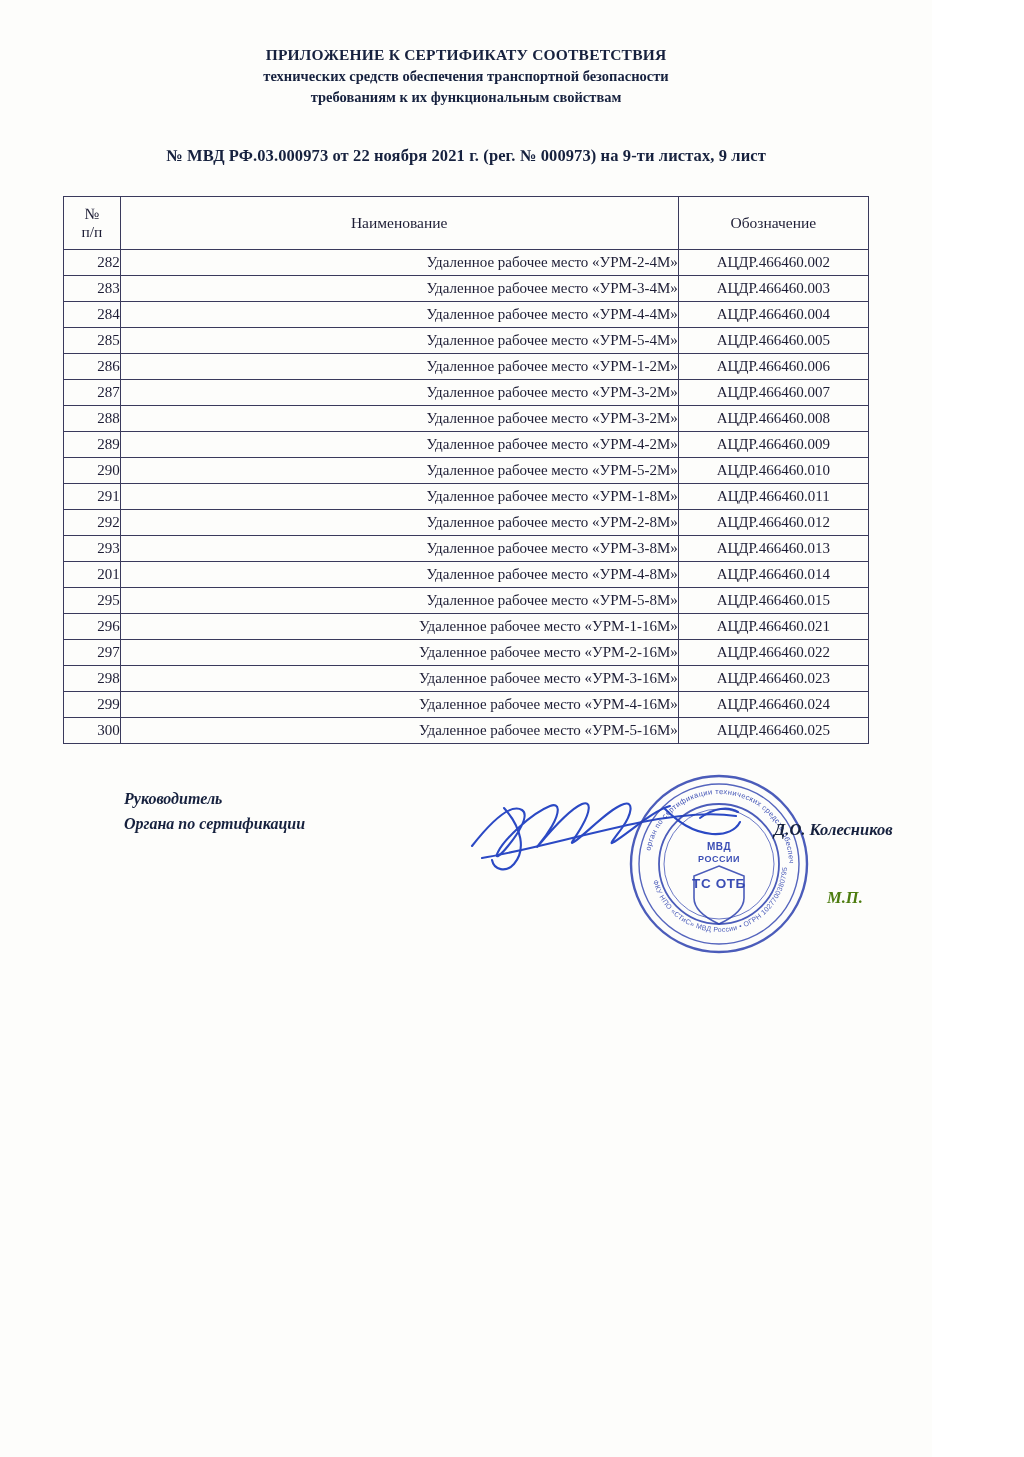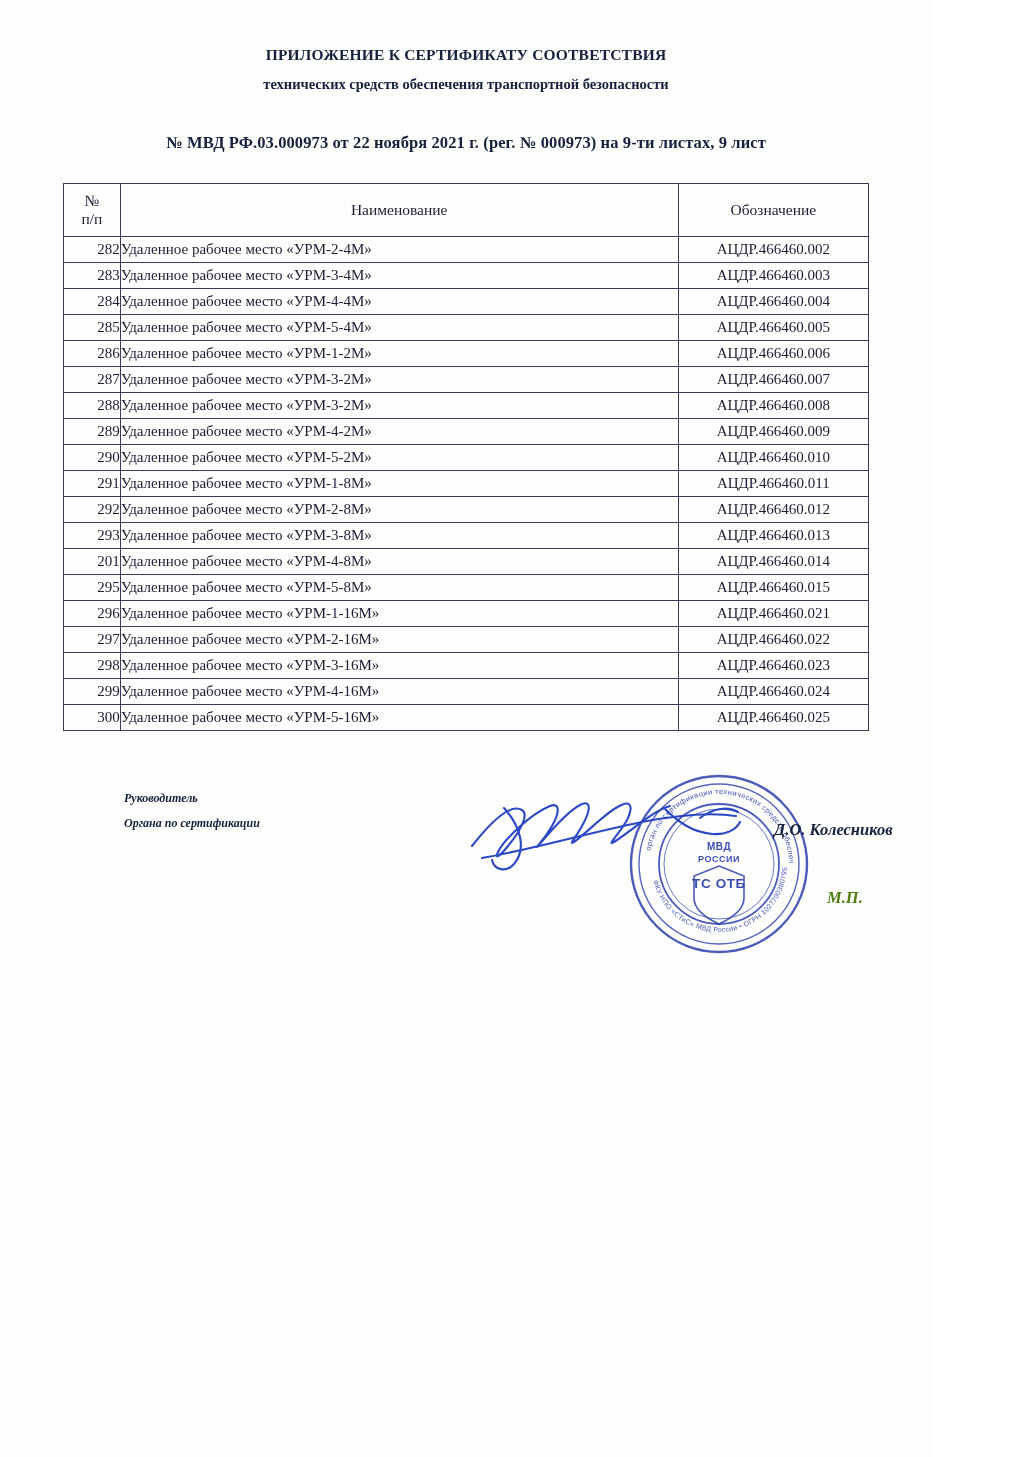--- a/index.html
+++ b/index.html
@@ -29,21 +29,21 @@
   .header .line1 {
     font-size: 15.5px;
     font-weight: bold;
     letter-spacing: 0.2px;
     color: #16213e;
   }
   .header .line2, .header .line3 {
     font-size: 14.5px;
     font-weight: bold;
     color: #16213e;
-    margin-top: 12px;
+    margin-top: 4px;
   }
   .certline {
     text-align: center;
     font-size: 16.5px;
     font-weight: bold;
     color: #16213e;
     margin-top: 40px;
     letter-spacing: 0.1px;
   }
   .table-wrap {
@@ -83,39 +83,40 @@
   }
   td.num {
     text-align: right;
     width: 56px;
     font-size: 15px;
   }
   td.name {
     padding-left: 10px;
     font-size: 15px;
     white-space: nowrap;
+    text-align: right;
   }
   td.code {
     text-align: center;
     font-size: 15px;
   }
   .signature-block {
     position: absolute;
     left: 124px;
     top: 786px;
     width: 830px;
     height: 200px;
   }
   .sig-role {
     position: absolute;
     left: 0;
     top: 0;
     font-style: italic;
     font-weight: bold;
-    font-size: 12px;
+    font-size: 16px;
     line-height: 25px;
     color: #16213e;
   }
   .sig-name {
     position: absolute;
     left: 650px;
     top: 34px;
     font-style: italic;
     font-weight: bold;
     font-size: 16.5px;
@@ -149,20 +150,21 @@
   }
 </style>
 </head>
 <body>
 
 <div class="page">
 
   <div class="header">
     <div class="line1">ПРИЛОЖЕНИЕ К СЕРТИФИКАТУ СООТВЕТСТВИЯ</div>
     <div class="line2">технических средств обеспечения транспортной безопасности</div>
+    <div class="line3">требованиям к их функциональным свойствам</div>
   </div>
 
   <div class="certline">№ МВД РФ.03.000973 от 22 ноября 2021 г. (рег. № 000973) на 9-ти листах, 9 лист</div>
 
   <div class="table-wrap">
     <table class="reg">
       <thead>
         <tr>
           <th class="numhead">
             <div>№</div>

